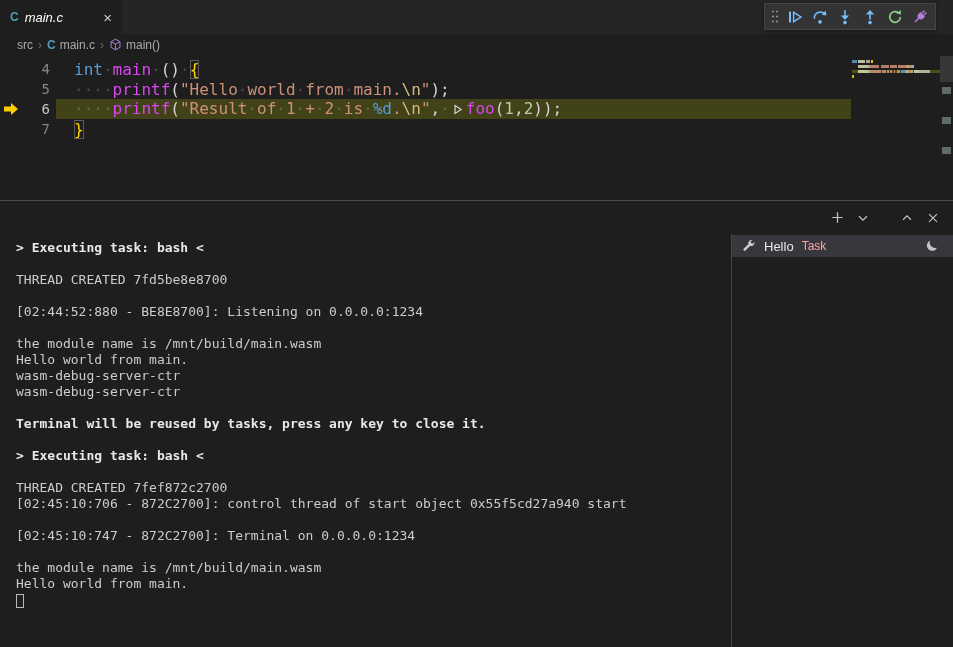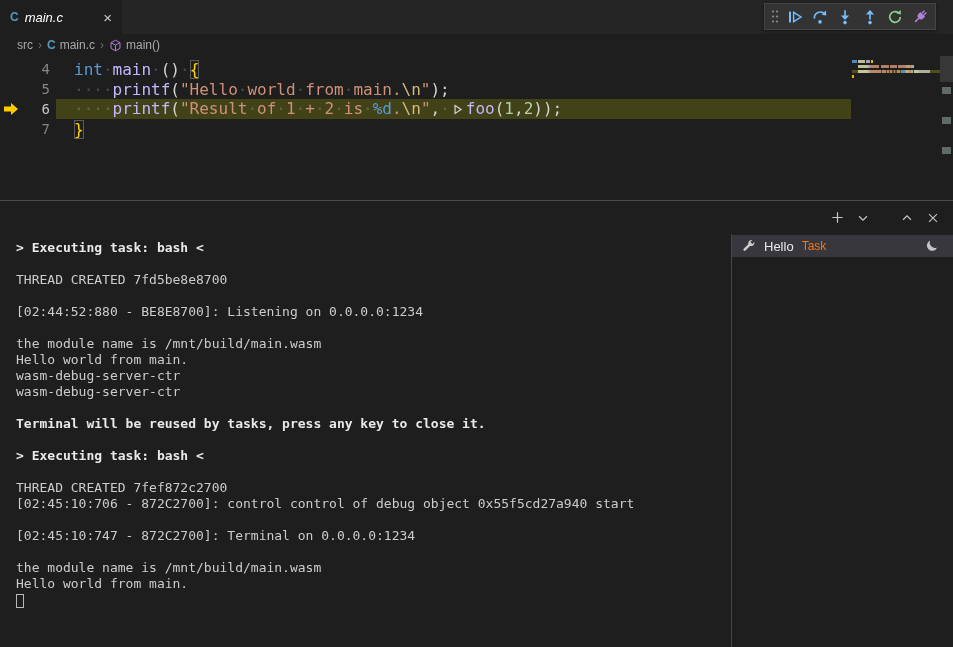--- a/index.html
+++ b/index.html
@@ -14,35 +14,35 @@
   .tab-close{color:#cccccc;font-size:15px;line-height:1;cursor:pointer}
   .cfile{color:#519aba;font-weight:700;font-size:12px}
 
   .debug-toolbar{position:absolute;top:3px;right:17px;height:27px;background:#333334;border:1px solid #454545;display:flex;align-items:center;padding:0 3px;z-index:6;box-shadow:0 1px 4px rgba(0,0,0,.45)}
   .dbg-btn{width:25px;height:25px;display:flex;align-items:center;justify-content:center;cursor:pointer}
   .dbg-btn.grip{width:14px;cursor:grab}
   .dbg-btn svg{display:block}
 
   
   .breadcrumb{height:22px;display:flex;align-items:center;padding-left:17px;font-size:12px;color:#a9a9a9;background:#1e1e1e}
-  .bc-item{display:flex;align-items:flex-end;gap:4px;cursor:pointer;white-space:nowrap}
+  .bc-item{display:flex;align-items:flex-start;gap:4px;cursor:pointer;white-space:nowrap}
   .sep{color:#6a6a6a;margin:0 5px;font-size:12px}
   .bc-icon{display:flex}
 
   
   .editor{position:relative;height:144px;background:#1e1e1e}
   .code-area{padding-top:3px}
   .code-line{position:relative;height:20px;display:flex;align-items:center;font-family:"DejaVu Sans Mono","Liberation Mono",monospace;font-size:16px}
   .dbg-band{position:absolute;left:56px;width:795px;top:0;bottom:0;background:rgba(255,255,0,.16);pointer-events:none}
   .gutter{width:22px;flex:none;display:flex;align-items:center;justify-content:center;z-index:1}
   .line-num{width:28px;flex:none;text-align:right;color:#858585;font-size:14px;z-index:1}
   .line-num.cur{color:#c6c6c6}
   .code-text{margin-left:24px;white-space:pre;z-index:1}
   .tok-kw{color:#569cd6}
-  .tok-fn{color:#c4b5fd}
+  .tok-fn{color:#d946ef}
   .tok-def{color:#d4d4d4}
   .tok-brace,.tok-bracem{color:#ffd700}
   .tok-bracem{outline:1px solid rgba(130,130,130,.6);outline-offset:-1px}
   .tok-str{color:#ce9178}
   .tok-esc{color:#d7ba7d}
   .tok-fmt{color:#569cd6}
   .tok-num{color:#b5cea8}
   .tok-ws{color:rgba(227,228,226,.22)}
   .tok-play{display:inline-block;vertical-align:-2px;margin:0 2px 0 1px}
 
@@ -69,21 +69,21 @@
   .panel-action{width:20px;height:20px;display:flex;align-items:center;justify-content:center;cursor:pointer}
   .panel-action:nth-child(2){margin-right:18px}
   .panel-body{flex:1;display:flex;overflow:hidden}
   .terminal{width:731px;flex:none;padding:6px 0 0 16px;font-family:"DejaVu Sans Mono","Liberation Mono",monospace;font-size:13px;color:#cccccc;overflow:hidden}
   .term-line{height:16px;line-height:16px;white-space:pre}
   .term-line.bold{font-weight:700;color:#e9e9e9}
   .term-cursor{display:inline-block;width:8px;height:14px;border:1px solid #b9b9b9;vertical-align:middle}
   .terminal-sidebar{flex:1;border-left:1px solid #454545;padding-top:1px}
   .term-item{height:22px;display:flex;align-items:center;gap:8px;padding:0 10px;cursor:pointer;font-size:13px;color:#cccccc}
   .term-item.selected{background:#37373d;color:#e8e8e8}
-  .ti-detail{color:#f97316;font-size:12px}
+  .ti-detail{color:#fca5a5;font-size:12px}
   .ti-status{margin-left:auto;padding-right:4px;display:flex}
   .ti-icon{display:flex}
 </style>
 </head>
 <body>
 
 <div class="app">
 
   <header class="tab-bar">
     <div class="tab">
@@ -306,21 +306,21 @@
           <div class="term-line">the module name is /mnt/build/main.wasm</div>
           <div class="term-line">Hello world from main.</div>
           <div class="term-line">wasm-debug-server-ctr</div>
           <div class="term-line">wasm-debug-server-ctr</div>
           <div class="term-line">&nbsp;</div>
           <div class="term-line bold">Terminal will be reused by tasks, press any key to close it.</div>
           <div class="term-line">&nbsp;</div>
           <div class="term-line bold">&gt; Executing task: bash &lt;</div>
           <div class="term-line">&nbsp;</div>
           <div class="term-line">THREAD CREATED 7fef872c2700</div>
-          <div class="term-line">[02:45:10:706 - 872C2700]: control control of debug object 0x55f5cd27a940 start</div>
+          <div class="term-line">[02:45:10:706 - 872C2700]: control thread of start object 0x55f5cd27a940 start</div>
           <div class="term-line">&nbsp;</div>
           <div class="term-line">[02:45:10:747 - 872C2700]: Terminal on 0.0.0.0:1234</div>
           <div class="term-line">&nbsp;</div>
           <div class="term-line">the module name is /mnt/build/main.wasm</div>
           <div class="term-line">Hello world from main.</div>
           <div class="term-line"><span class="term-cursor"></span></div>
         </div>
       <aside class="terminal-sidebar" id="terminal-sidebar">
           <div class="term-item selected">
             <span class="ti-icon">

